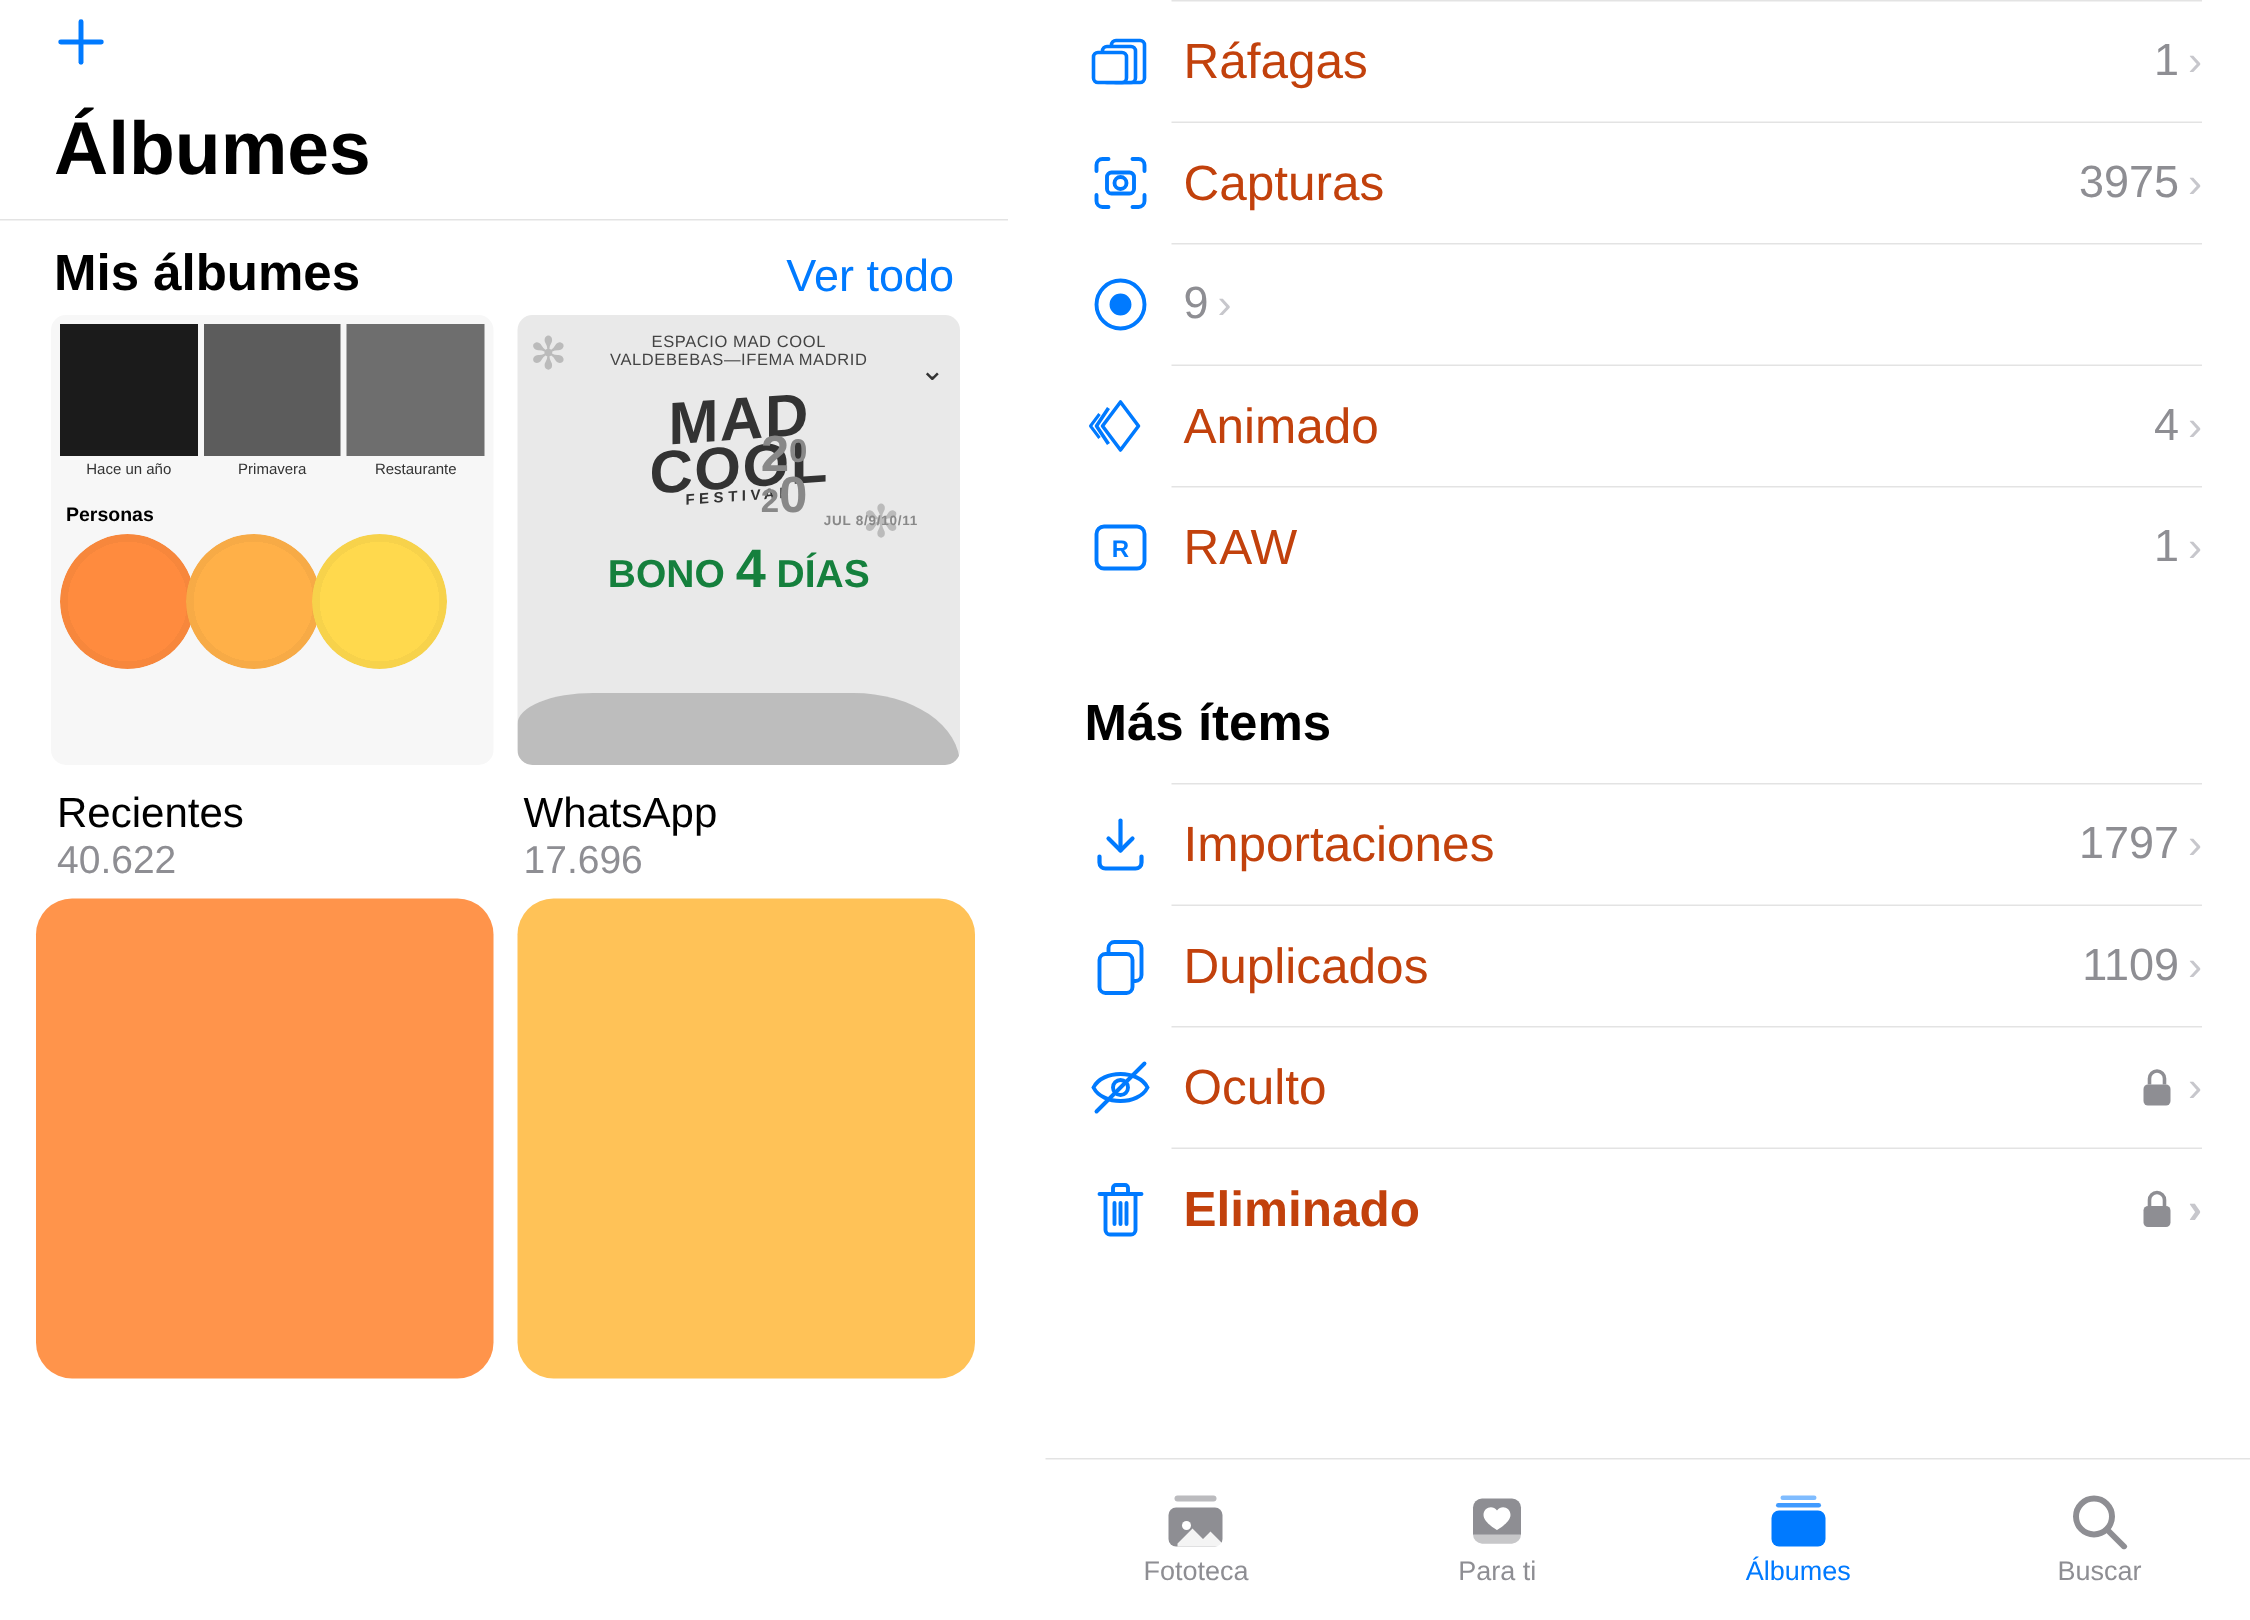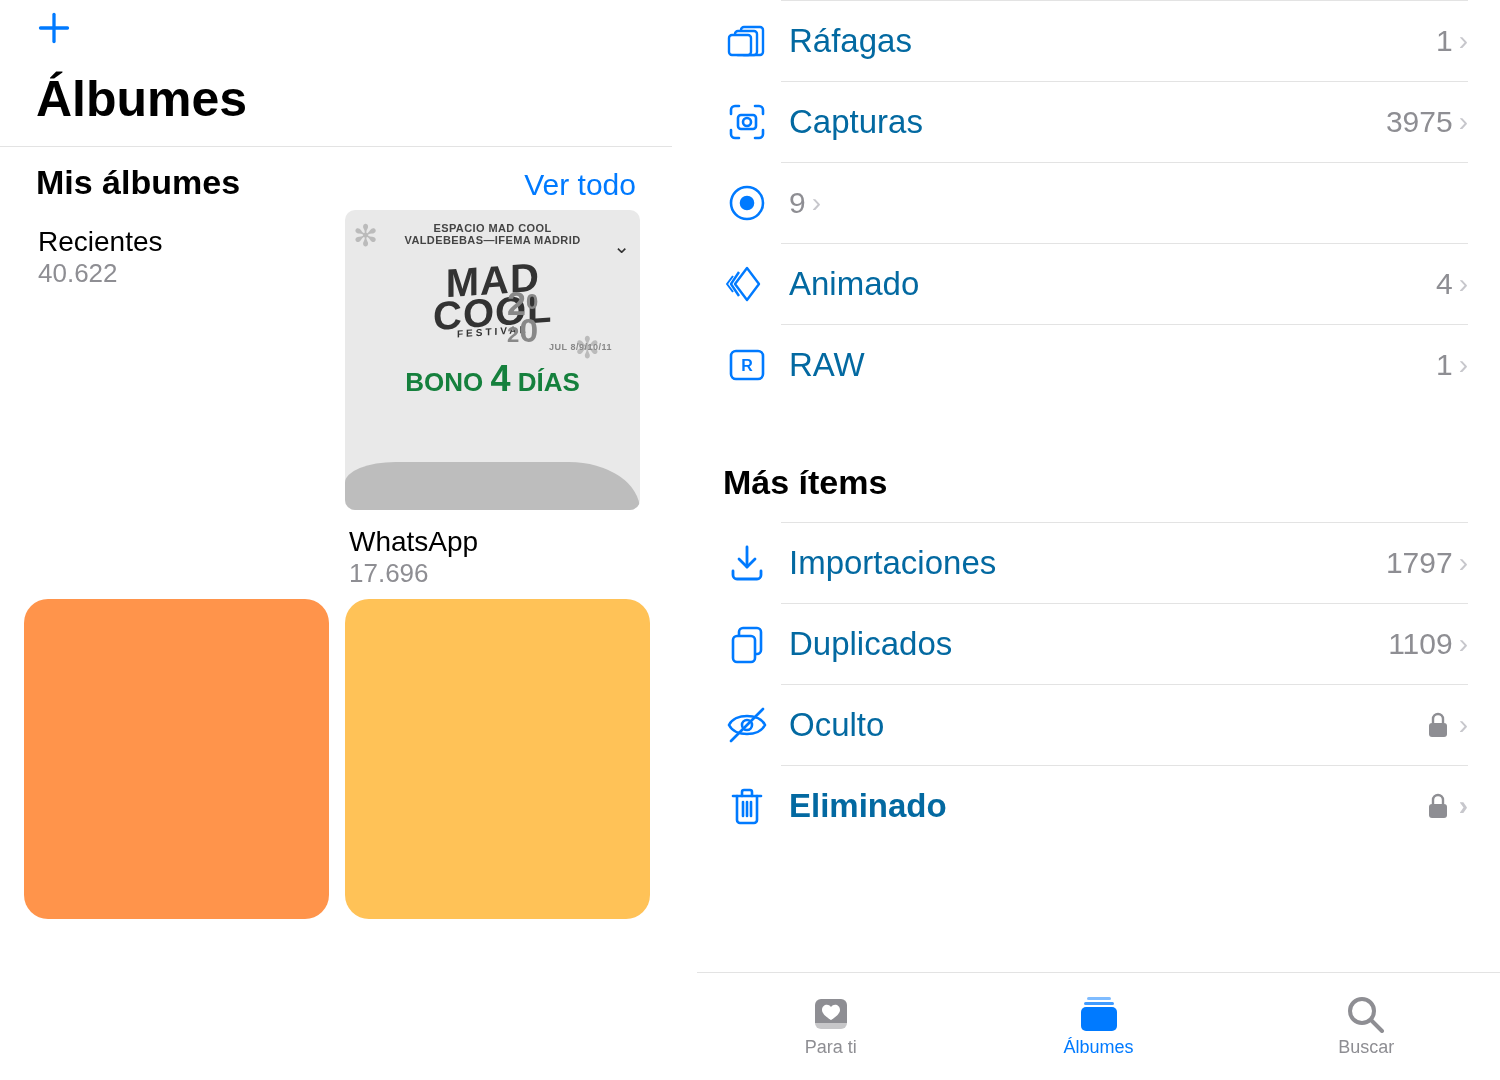--- a/index.html
+++ b/index.html
@@ -83,21 +83,21 @@
   .face.f3 { background: #ffd94d; margin-left: -6px; }
   
   .face { mask: radial-gradient(circle at 50% 50%, #000 98%, transparent 100%); }
 
   
   .wa-thumb {
     background: #e9e9e9;
     display: flex; flex-direction: column; align-items: center;
     color: #444; padding-top: 12px;
   }
-  .wa-sub { font-size: 11px; font-weight: 700; letter-spacing: 0.4px; text-align:center; }
+  .wa-sub { font-size: 11px; font-weight: 400; letter-spacing: 0.4px; text-align:center; }
   .wa-logo {
     font-family: Impact, "Arial Black", sans-serif;
     font-size: 40px; font-weight: 900; line-height: 0.8;
     transform: skewY(-4deg);
     margin-top: 18px;
     text-align: center;
     letter-spacing: 1px;
     color:#333;
   }
   .wa-logo small { font-size: 10px; display: block; letter-spacing: 3px; transform: skewY(0); }
@@ -128,21 +128,21 @@
     cursor: pointer;
   }
   .list-row.first { border-top: 1px solid #e3e3e3; }
   .list-row:last-child { border-bottom: none; }
   .list-icon {
     width: 44px; height: 44px;
     margin-left: -56px; margin-right: 20px;
     color: #007aff;
     flex-shrink: 0;
   }
-  .list-label { font-size: 33px; color: #0369a1; flex: 1; }
+  .list-label { font-size: 33px; color: #c2410c; flex: 1; }
   .list-count { font-size: 30px; color: #8e8e93; margin-right: 6px; }
   .chevron { color: #c7c7cc; font-size: 28px; }
   .lock-icon { color:#8e8e93; width:22px; height:26px; margin-right:10px; }
 
   .section-header-r {
     font-size: 34px; font-weight: 800;
     padding: 58px 0 20px 12px;
   }
 
   
@@ -176,20 +176,38 @@
   <div class="page-title">Álbumes</div>
 
   <div class="section-row">
     <div class="section-title">Mis álbumes</div>
     <div class="link-blue">Ver todo</div>
   </div>
 
   <div class="albums-row">
 
     <div class="album-card">
+      <div class="album-thumb">
+        <div class="collage-top">
+            <div class="c1"></div>
+            <div class="c2"></div>
+            <div class="c3"></div>
+          </div>
+        <div class="collage-labels">
+          <span>Hace un año</span>
+          <span>Primavera</span>
+          <span>Restaurante</span>
+        </div>
+        <div class="personas-label">Personas</div>
+        <div class="faces-row">
+          <div class="face f1"></div>
+          <div class="face f2"></div>
+          <div class="face f3"></div>
+        </div>
+      </div>
       <div class="album-title">Recientes</div>
       <div class="album-count">40.622</div>
     </div>
 
     <div class="album-card">
       <div class="album-thumb wa-thumb">
         <span class="wa-snow" style="left:8px; top:8px;">✻</span>
         <span class="wa-snow" style="right:40px; top:120px;">✻</span>
         <span class="wa-chev">⌄</span>
         <div class="wa-sub">ESPACIO MAD COOL</div>
@@ -344,20 +362,31 @@
           </svg>
       </span>
       <span class="chevron">›</span>
     </div>
   </div>
 
   <div class="tabbar">
     <div class="tab">
       <span class="tab-icon">
         <svg viewBox="0 0 44 38" fill="#8e8e93">
+            <rect x="8" y="2" width="28" height="4" rx="2" opacity="0.6"></rect>
+            <rect x="4" y="10" width="36" height="26" rx="5"></rect>
+            <circle cx="16" cy="22" r="3" fill="#fff"></circle>
+            <path d="M10 34 l10-10 7 7 5-5 8 8 v2 H10z" fill="#fff" opacity="0.9"></path>
+          </svg>
+      </span>
+      <span>Fototeca</span>
+    </div>
+    <div class="tab">
+      <span class="tab-icon">
+        <svg viewBox="0 0 44 38" fill="#8e8e93">
             <rect x="6" y="4" width="32" height="30" rx="6"></rect>
             <path d="M22 12 c-3-4-9-2-9 3 c0 5 9 10 9 10 s9-5 9-10 c0-5-6-7-9-3z" fill="#fff"></path>
             <rect x="6" y="28" width="32" height="6" fill="#fff" opacity="0.5"></rect>
           </svg>
       </span>
       <span>Para ti</span>
     </div>
     <div class="tab active">
       <span class="tab-icon">
         <svg viewBox="0 0 44 38" fill="#007aff">

